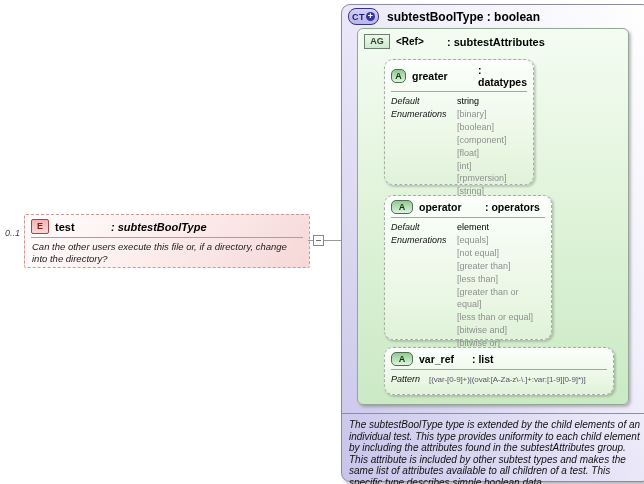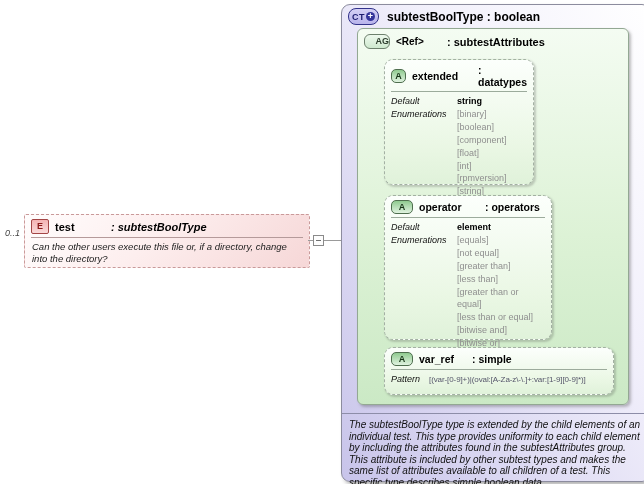--- a/index.html
+++ b/index.html
@@ -38,23 +38,23 @@
   .plus-icon{width:9px;height:9px;margin-left:1px;border-radius:50%;background:#34349a;
     color:#ffffff;font-size:9px;line-height:8px;text-align:center;font-weight:bold;}
   .ct-title{font-size:12px;font-weight:bold;color:#000;}
 
   
   .ag-box{position:absolute;left:15px;top:23px;width:270px;height:375px;
     border:1px solid #93a893;border-radius:6px;
     background:linear-gradient(#f4fcf2 0%,#ddf2d6 55%,#cbe9c5 100%);
     box-shadow:2px 2px 3px rgba(70,70,70,0.35);}
   .ag-header{position:absolute;left:6px;top:5px;display:flex;align-items:center;gap:6px;}
-  .ag-badge{width:24px;height:13px;border:1px solid #6d806d;border-radius:6px;
+  .ag-badge{width:24px;height:13px;border:1px solid #6d806d;border-radius:0;
     background:linear-gradient(#eef9ee,#cfe9cf);
-    font-size:9px;font-weight:bold;color:#2c3c2c;text-align:right;line-height:13px;}
+    font-size:9px;font-weight:bold;color:#2c3c2c;text-align:center;line-height:13px;}
   .ag-name{font-size:10px;font-weight:bold;min-width:45px;color:#000;}
   .ag-type{font-size:11px;font-weight:bold;color:#000;}
 
   
   .attr-box{position:absolute;border:1px dashed #a3b0a3;border-radius:9px;
     background:linear-gradient(#fcfffc 0%,#eaf7e4 70%,#e0f2da 100%);
     box-shadow:1.5px 1.5px 2px rgba(70,70,70,0.25);}
   .attr-datatype{left:26px;top:30px;width:148px;height:124px;}
   .attr-operator{left:26px;top:166px;width:166px;height:143px;}
   .attr-varref{left:26px;top:318px;width:228px;height:46px;}
@@ -62,21 +62,21 @@
   .a-badge{width:20px;height:12px;border:1px solid #4e6e4e;border-radius:5px;
     background:linear-gradient(#8fca8f,#e0f3e0);
     font-size:9px;font-weight:bold;color:#173317;text-align:center;line-height:12px;}
   .attr-name{font-size:10.5px;font-weight:bold;color:#000;min-width:60px;}
   .attr-varref .attr-name{min-width:47px;}
   .attr-type{font-size:10.5px;font-weight:bold;color:#000;}
   .attr-sep{border-top:1px solid #9cab9c;margin:1px 6px 3px 6px;}
   .attr-body{display:grid;grid-template-columns:66px 1fr;padding:0 6px;
     font-size:9px;line-height:12.9px;}
   .prop-label{font-style:italic;color:#111;}
-  .default-value{font-weight:bold;color:#000;}
+  .default-value{font-weight:normal;color:#000;}
   .enum-item{color:#8f8f8f;}
   .pattern-row{display:flex;gap:9px;padding:1px 6px;align-items:baseline;}
   .pattern-label{font-style:italic;font-size:9px;color:#111;}
   .pattern-value{font-size:8px;color:#55556a;white-space:nowrap;letter-spacing:-0.1px;}
 
   
   .panel-divider{position:absolute;left:0;right:0;top:408px;border-top:1px solid #8d8da8;}
   .panel-annot{position:absolute;left:7px;top:414px;width:294px;
     font-size:10px;font-style:italic;color:#101010;line-height:11.6px;}
 </style>
@@ -114,21 +114,21 @@
     <div class="ag-box">
       <div class="ag-header">
         <span class="ag-badge">AG</span>
         <span class="ag-name">&lt;Ref&gt;</span>
         <span class="ag-type">: subtestAttributes</span>
       </div>
 
       <div class="attr-box attr-datatype">
         <div class="attr-header">
           <span class="a-badge">A</span>
-          <span class="attr-name">extended</span>
+          <span class="attr-name">greater</span>
           <span class="attr-type">: datatypes</span>
         </div>
         <div class="attr-sep"></div>
         <div class="attr-body">
           <div>
             <div class="prop-label">Default</div>
             <div class="prop-label">Enumerations</div>
           </div>
           <div>
             <div class="default-value">string</div>
@@ -172,21 +172,21 @@
                 <div class="enum-item">[pattern match]</div>
               </div>
           </div>
         </div>
       </div>
 
       <div class="attr-box attr-varref">
         <div class="attr-header">
           <span class="a-badge">A</span>
           <span class="attr-name">var_ref</span>
-          <span class="attr-type">: simple</span>
+          <span class="attr-type">: list</span>
         </div>
         <div class="attr-sep"></div>
         <div class="pattern-row">
           <span class="pattern-label">Pattern</span>
           <span class="pattern-value">[(var-[0-9]+)|(oval:[A-Za-z\-\.]+:var:[1-9][0-9]*)]</span>
         </div>
       </div>
     </div>
 
     <div class="panel-divider"></div>

